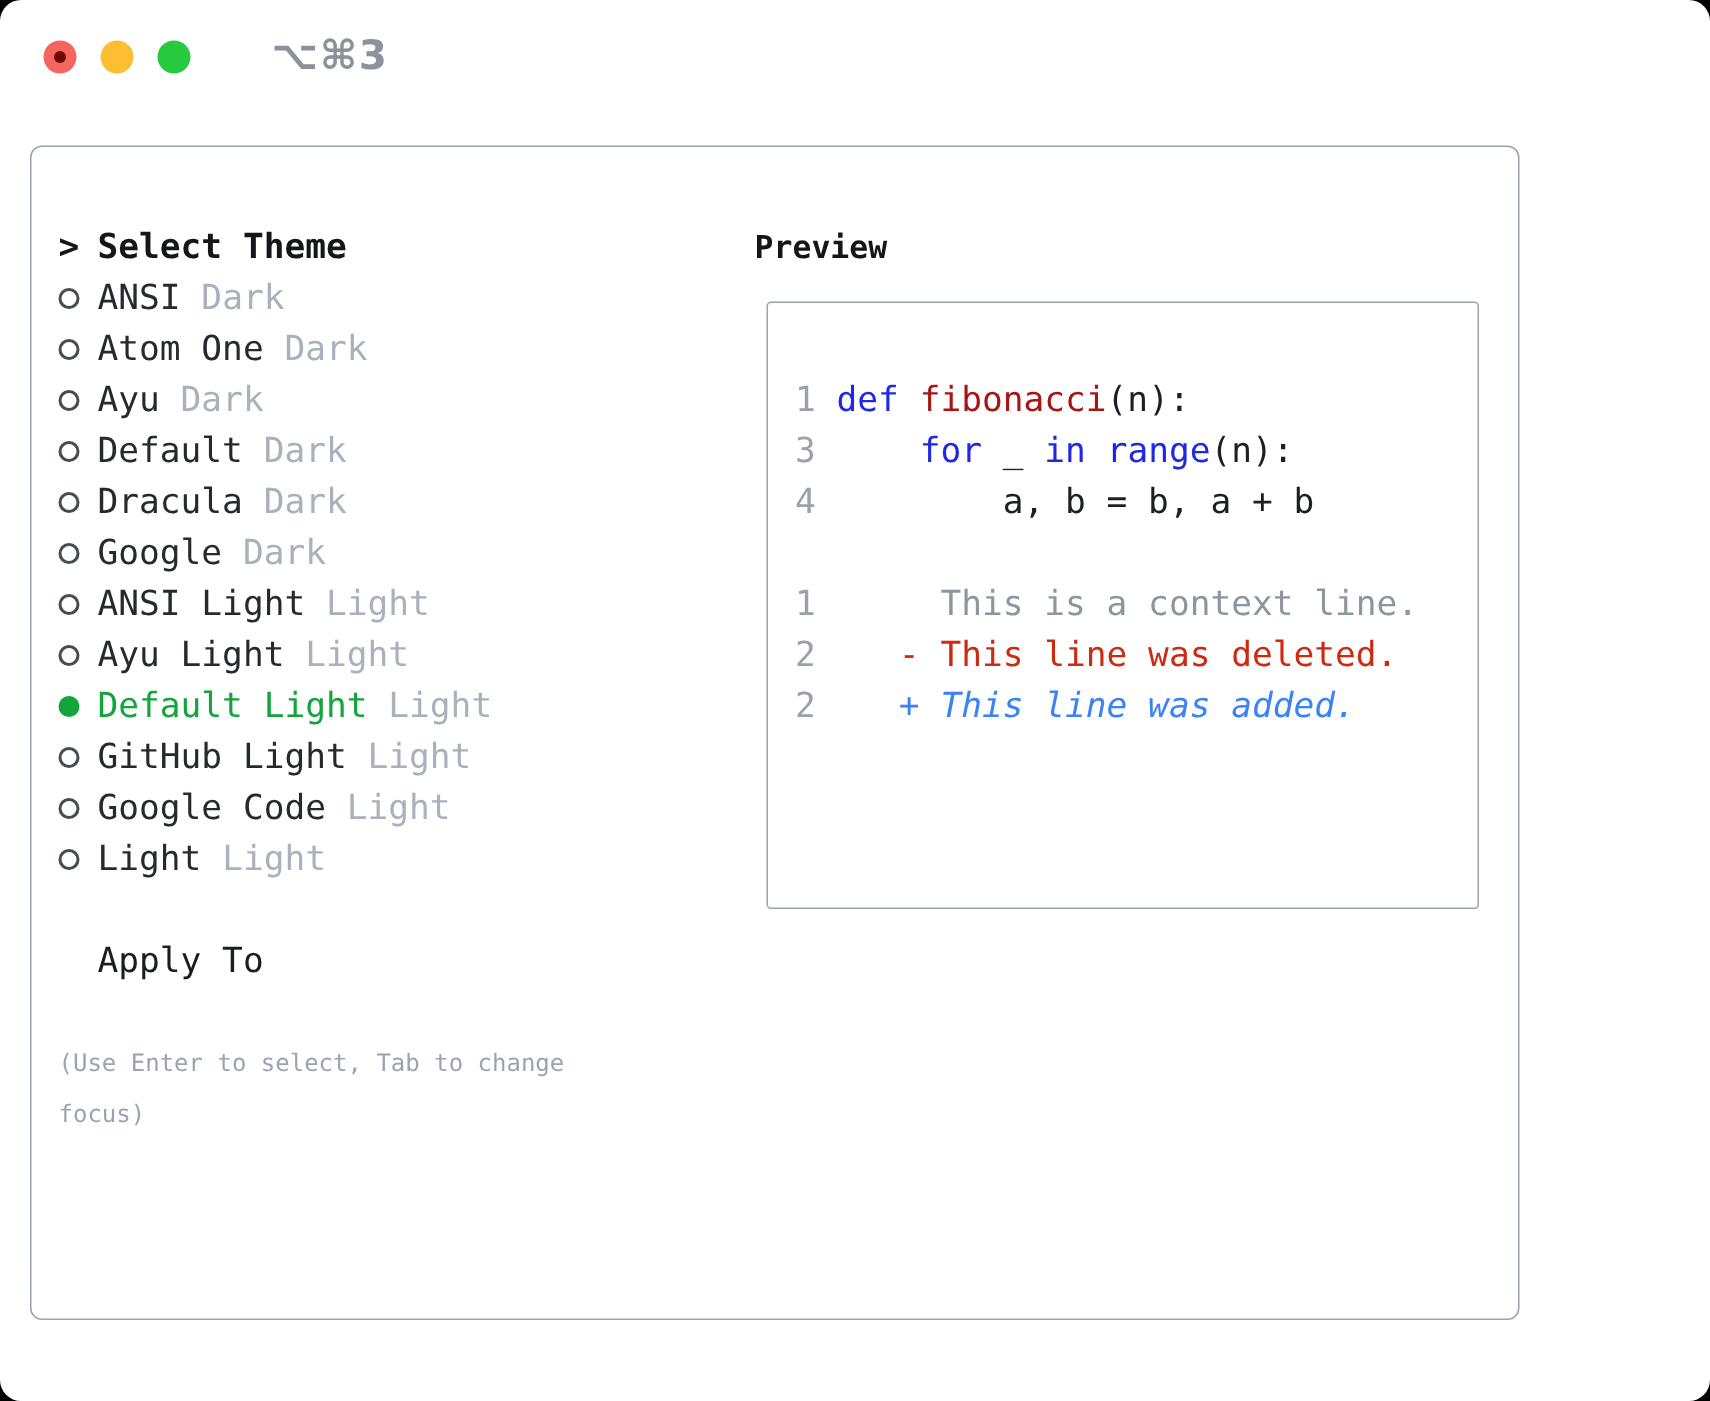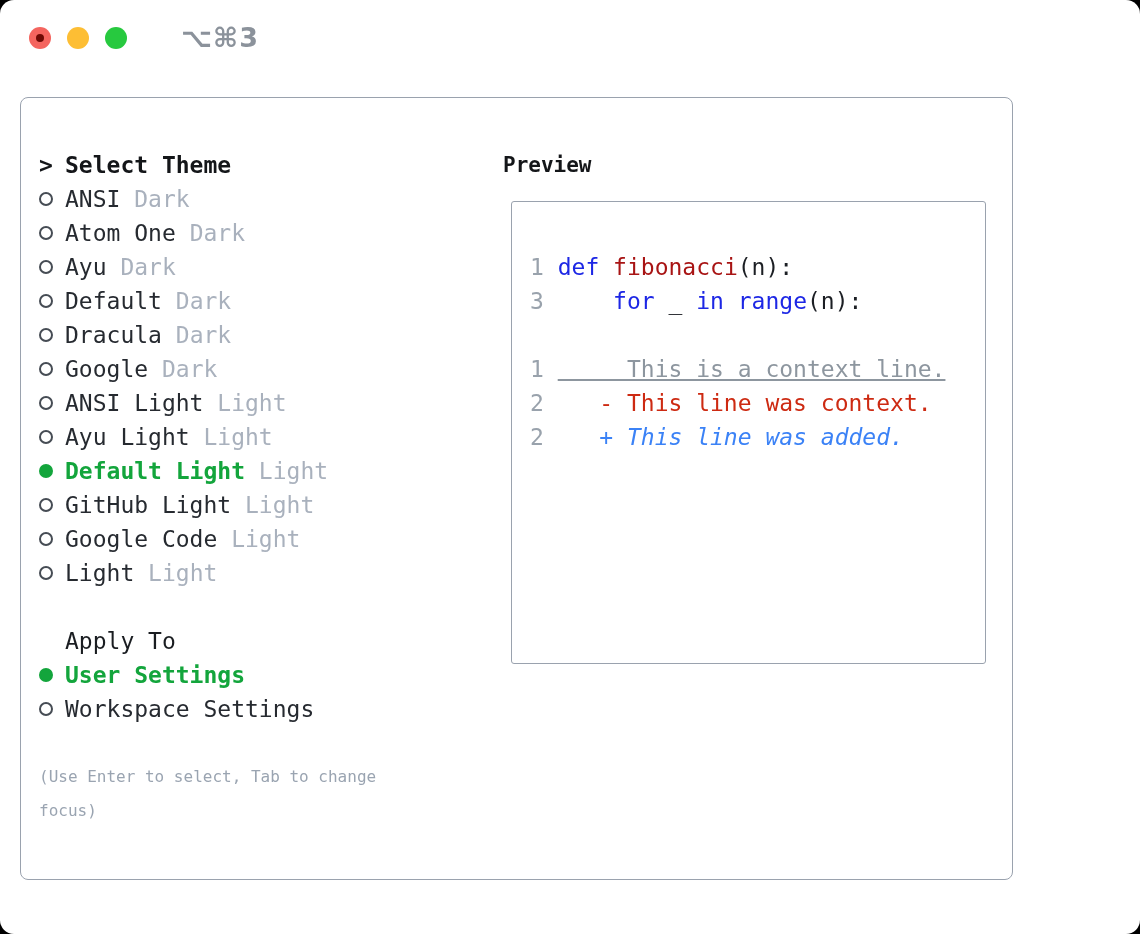--- a/index.html
+++ b/index.html
@@ -30,40 +30,40 @@
   
   .left-col{position:absolute;left:18px;top:50px;font-size:23px;line-height:34px;color:#262a30;}
   .row{display:flex;align-items:center;height:34px;white-space:pre;}
   .marker{width:26px;flex:none;display:flex;align-items:center;}
   .cursor-char{font-weight:bold;color:#141619;}
   .radio{width:14px;height:14px;border:2px solid #464c54;border-radius:50%;box-sizing:border-box;}
   .radio.filled{background:#13a53c;border-color:#13a53c;}
   .hdr{font-weight:bold;color:#141619;}
   .subhdr{color:#1a1d21;}
   .label{color:#262a30;}
-  .label.sel{color:#13a53c;font-weight:bold;}
+  .label.sel{color:#13a53c;}
   .tag{color:#a9b1bd;}
   .spacer{height:34px;}
   .hint{
     margin-top:0;width:400px;color:#9aa4b1;font-size:16px;line-height:34px;
     white-space:normal;word-wrap:break-word;
   }
   
   .preview-hdr{position:absolute;left:482px;top:50px;font-size:21px;line-height:34px;font-weight:bold;color:#141619;}
   .preview-box{
-    position:absolute;left:490px;top:103px;width:475px;height:463px;
+    position:absolute;left:490px;top:103px;width:475px;height:405px;
     border:1.5px solid #9aa2ae;border-radius:3px;box-sizing:border-box;background:#fff;
   }
   .code{position:absolute;left:18px;top:48px;font-size:23px;line-height:34px;}
   .cline{height:34px;white-space:pre;}
   .seg-num{color:#99a2ac;}
   .seg-kw{color:#1d27e5;}
   .seg-fn{color:#a81414;}
   .seg-pl{color:#1c1f24;}
-  .seg-ctx{color:#8d969f;text-decoration:underline;}
+  .seg-ctx{color:#8d969f;}
   .seg-del{color:#cd2a12;}
   .seg-add{color:#3b82f6;font-style:italic;}
 </style>
 </head>
 <body>
 
 <div class="window">
 
   <div class="titlebar">
     <div class="light light-red">
@@ -97,37 +97,34 @@
           <div class="row"><span class="marker"><span class="radio"></span></span><span class="label">Light</span><span class="tag"> Light</span></div>
         </div>
 
       <div class="spacer"></div>
 
       <div class="row">
         <span class="marker"></span>
         <span class="subhdr">Apply To</span>
       </div>
 
-      <div id="apply-options">
-          <div class="row"><span class="marker"><span class="radio filled"></span></span><span class="label sel">User Settings</span></div>
-          <div class="row"><span class="marker"><span class="radio"></span></span><span class="label">Workspace Settings</span></div>
-        </div>
 
       <div class="spacer"></div>
 
       <div class="hint">(Use Enter to select, Tab to change focus)</div>
     </div>
 
     <div class="preview-hdr">Preview</div>
 
     <div class="preview-box">
       <div class="code" id="code-lines">
           <div class="cline"><span class="seg-num">1 </span><span class="seg-kw">def</span><span class="seg-pl"> </span><span class="seg-fn">fibonacci</span><span class="seg-pl">(n):</span></div>
           <div class="cline"><span class="seg-num">3 </span><span class="seg-pl">    </span><span class="seg-kw">for</span><span class="seg-pl"> _ </span><span class="seg-kw">in</span><span class="seg-pl"> </span><span class="seg-kw">range</span><span class="seg-pl">(n):</span></div>
+          <div class="cline"><span class="seg-num">4 </span><span class="seg-pl">        a, b = b, a + b</span></div>
           <div class="cline"></div>
           <div class="cline"><span class="seg-num">1 </span><span class="seg-ctx">     This is a context line.</span></div>
-          <div class="cline"><span class="seg-num">2 </span><span class="seg-del">   - This line was context.</span></div>
+          <div class="cline"><span class="seg-num">2 </span><span class="seg-del">   - This line was deleted.</span></div>
           <div class="cline"><span class="seg-num">2 </span><span class="seg-add">   + This line was added.</span></div>
         </div>
     </div>
 
   </div>
 </div>
 
 </body></html>

